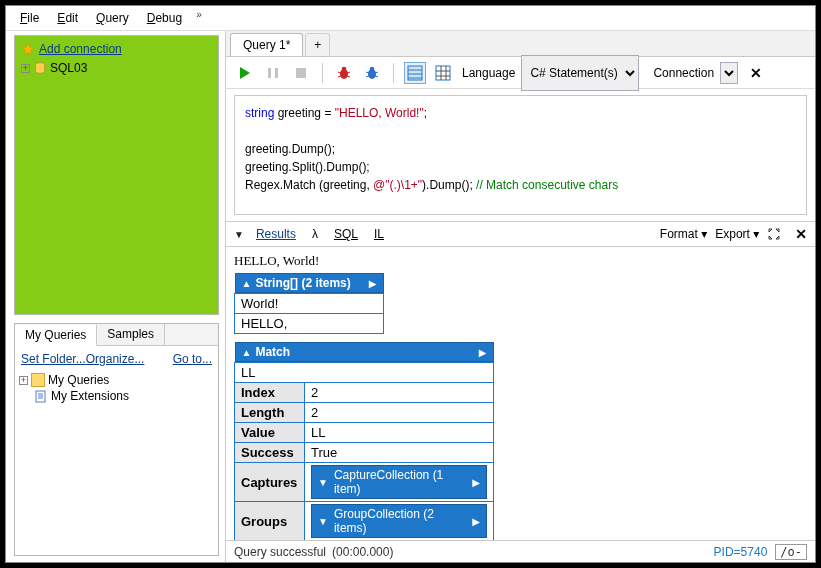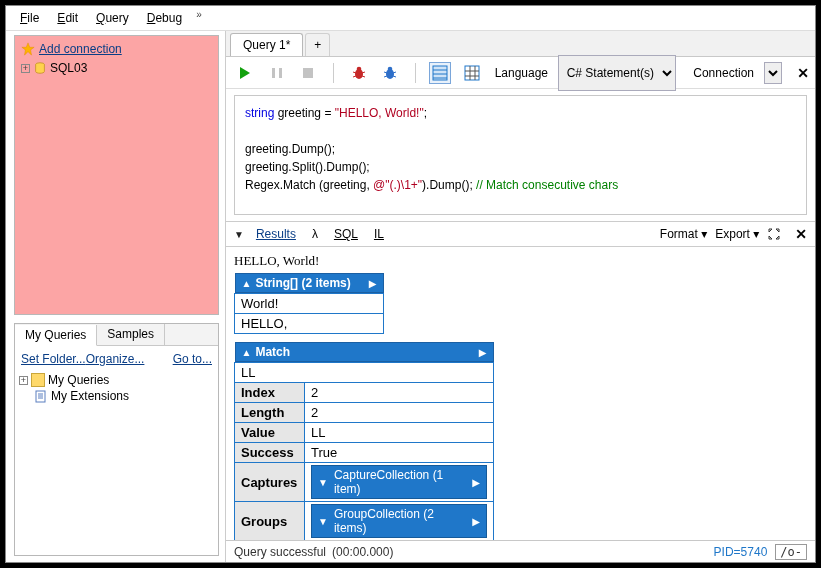--- a/index.html
+++ b/index.html
@@ -4,21 +4,21 @@
 <style>
 * { box-sizing: border-box; margin: 0; padding: 0; font-family: "Segoe UI", Tahoma, sans-serif; font-size: 12px; }
 body { background: #000; width: 821px; height: 568px; overflow: hidden; }
 .window { position: absolute; left: 5px; top: 5px; width: 811px; height: 558px; background: #fff; border: 1px solid #888; display: flex; flex-direction: column; }
 .menubar { display: flex; gap: 2px; padding: 3px 6px; border-bottom: 1px solid #ddd; }
 .menubar .mitem { padding: 2px 8px; cursor: default; }
 .menubar .mitem u { text-decoration: underline; }
 .menubar .chev { margin-left: 4px; color: #444; font-size: 10px; }
 .body { flex: 1; display: flex; min-height: 0; }
 .left { width: 220px; display: flex; flex-direction: column; border-right: 1px solid #ccc; padding: 4px 6px 6px 8px; }
-.panel { border: 1px solid #b8b8b8; background: #fca5a5; padding: 4px; flex: 0 0 auto; }
+.panel { border: 1px solid #b8b8b8; background: #84cc16; padding: 4px; flex: 0 0 auto; }
 .panel.top { height: 280px; overflow: auto;}
 .addconn { display: flex; align-items: center; gap: 4px; margin: 2px 0 4px 2px;}
 .addconn a { color: #0a3e86; text-decoration: underline; cursor: pointer; }
 .star { width: 14px; height: 14px; display:inline-block; }
 .treeitem { display:flex; align-items:center; gap:3px; margin-left:2px; padding:1px 0;}
 .treeitem .exp { width:9px; height:9px; border:1px solid #888; font-size:9px; line-height:7px; text-align:center; color:#444; cursor:pointer;}
 .dbicon { width:14px; height:14px; }
 .splith { height: 8px; cursor: row-resize; }
 .qpanel { border:1px solid #b8b8b8; flex:1; display:flex; flex-direction:column; min-height:0; }
 .qtabs { display:flex; border-bottom:1px solid #c8c8c8; background:#f3f3f3; height:22px; }
@@ -27,21 +27,21 @@
 .qlinks { display:flex; padding:6px 6px 2px 6px; font-size:12px; }
 .qlinks a { color:#0a3e86; text-decoration: underline; cursor:pointer; }
 .qlinks .goto { margin-left:auto; }
 .qtree { padding: 4px 2px; overflow:auto; flex:1; }
 .qfile { width:13px; height:13px; }
 
 .right { flex:1; display:flex; flex-direction:column; min-height:0; }
 .tabstrip { display:flex; background:#f1f1f1; border-bottom:1px solid #c8c8c8; height:26px; align-items:flex-end; padding-left:4px; }
 .tab { background:#fff; border:1px solid #b8b8b8; border-bottom:none; padding:4px 12px; border-radius:3px 3px 0 0; margin-right:2px; cursor:pointer; font-size:12px;}
 .tab.plus { background:#f1f1f1; border-color:#d0d0d0; padding:4px 8px;}
-.toolbar { display:flex; align-items:center; gap:6px; padding:4px 6px 4px 8px; border-bottom:1px solid #ddd; height:32px;justify-content:space-between;}
+.toolbar { display:flex; align-items:center; gap:6px; padding:4px 6px 4px 8px; border-bottom:1px solid #ddd; height:32px;}
 .tbtn { width:22px; height:22px; display:flex; align-items:center; justify-content:center; border:1px solid transparent; cursor:pointer; }
 .tbtn.disabled { opacity:.35; cursor:default; }
 .sep { width:1px; height:20px; background:#ccc; margin:0 4px; }
 .lang { margin-left:2px; }
 .langsel { border:1px solid #aab; padding:2px 4px; height:36px; font-size:12px; }
 .connsel { border:1px solid #aab; padding:2px 4px; height:22px; width:18px; font-size:12px;}
 .closex { margin-left:6px; font-weight:bold; cursor:pointer; font-size:14px;}
 .code { font-family: Consolas, monospace; font-size:13px; padding:8px 10px; border:1px solid #c8c8c8; margin:6px 8px; height:120px; line-height:18px; overflow:auto; }
 .kw { color:#0000e0; }
 .str { color:#b00020; }

